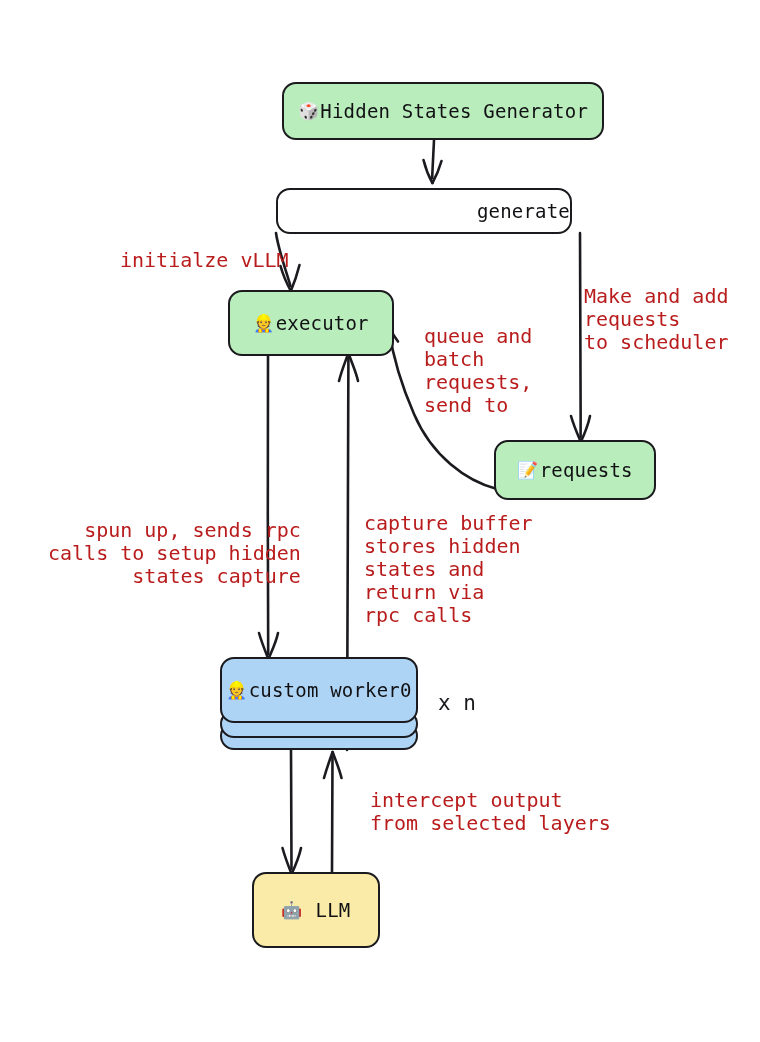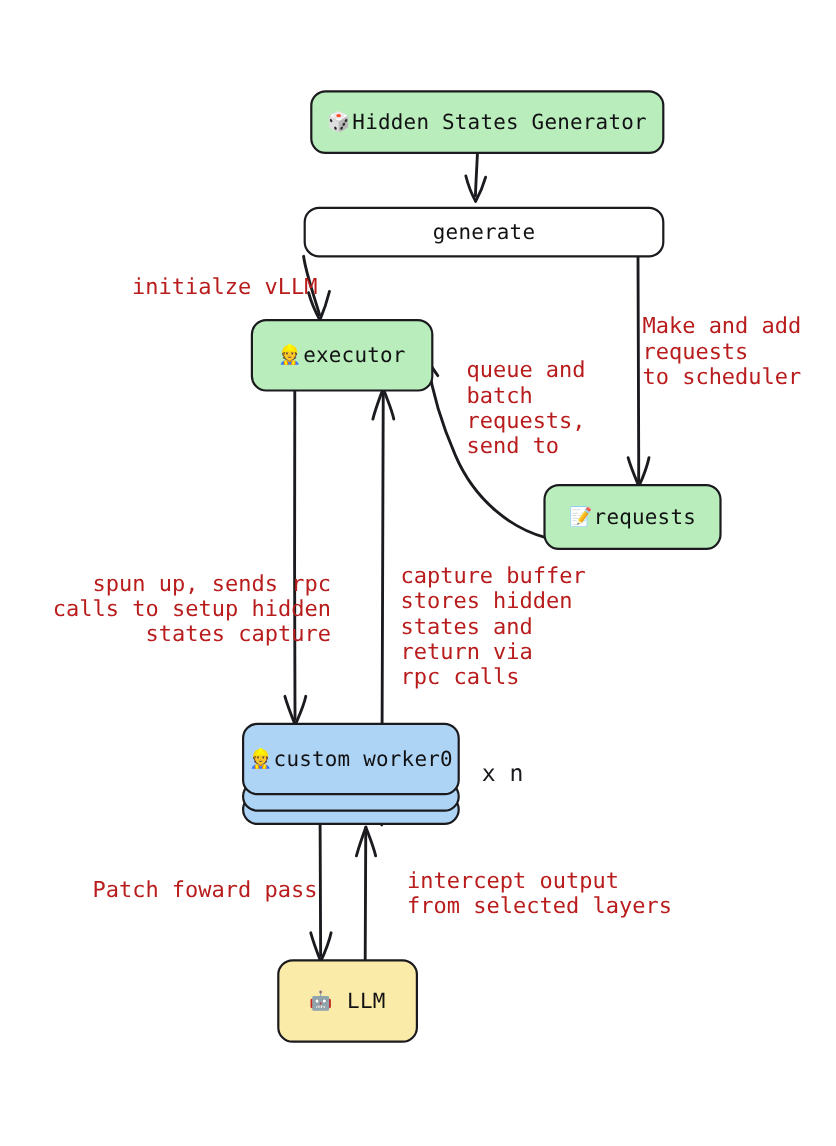--- a/index.html
+++ b/index.html
@@ -131,21 +131,21 @@
       </g>
 
     </g>
   </svg>
 
   <div class="node green" style="left:282px; top:82px; width:322px; height:58px;">
     <span class="emoji">🎲</span>
       <span>Hidden States Generator</span>
   </div>
 
-  <div class="node white" style="left:276px; top:188px; width:328px; height:46px;">
+  <div class="node white" style="left:276px; top:188px; width:296px; height:46px;justify-content:flex-end;">
     <span>generate</span>
   </div>
 
   <div class="node green" style="left:228px; top:290px; width:166px; height:66px;">
     <span class="emoji">👷</span>
       <span>executor</span>
   </div>
 
   <div class="node green" style="left:494px; top:440px; width:162px; height:60px;">
     <span class="emoji">📝</span>
@@ -177,20 +177,19 @@
   <div class="edge-label" style="left:48px; top:519px;text-align:right;">spun up, sends rpc
 calls to setup hidden
 states capture</div>
 
   <div class="edge-label" style="left:364px; top:512px;">capture buffer
 stores hidden
 states and
 return via
 rpc calls</div>
 
-  <div class="edge-label" style="left:84px; top:797px;">Patch foward pass</div>
 
   <div class="edge-label" style="left:370px; top:789px;">intercept output
 from selected layers</div>
 
   <div class="mult-label" style="left:438px; top:691px;">x n</div>
 
 </div>
 
 </body></html>

